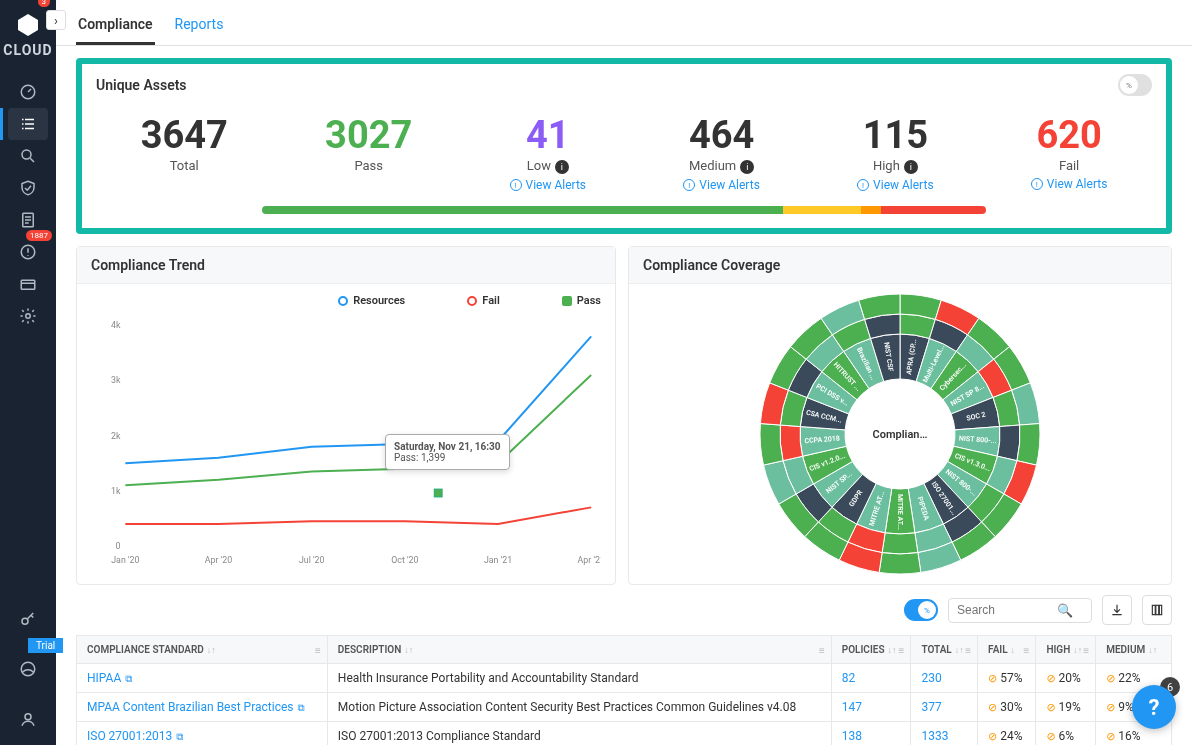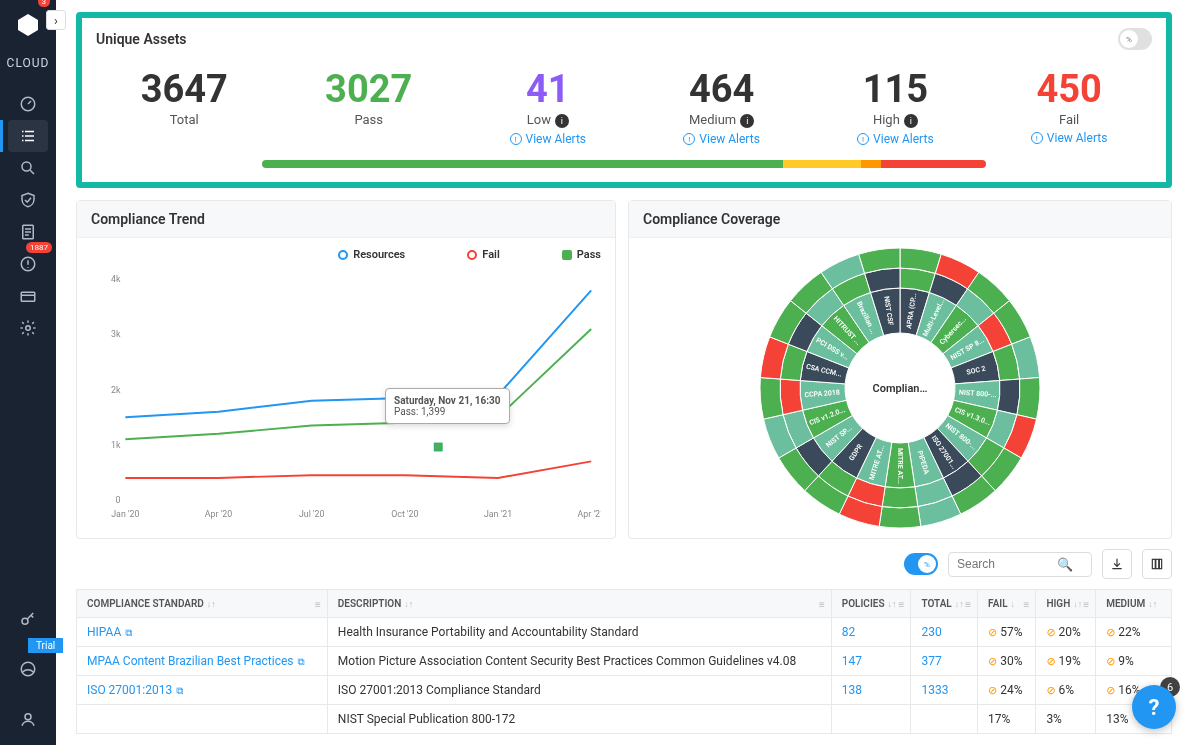--- a/index.html
+++ b/index.html
@@ -2,21 +2,21 @@
 <html><head>
 <meta charset="utf-8">
 <style>
 * { box-sizing: border-box; margin: 0; padding: 0; }
 body { font-family: -apple-system, BlinkMacSystemFont, "Segoe UI", Roboto, sans-serif; font-size: 13px; color: #333; background: #fff; width: 1192px; height: 745px; overflow: hidden; }
 .app { display: flex; height: 745px; }
 .sidebar { width: 56px; background: #1a2332; color: #fff; display: flex; flex-direction: column; align-items: center; padding-top: 8px; flex-shrink: 0; position: relative; }
 .sidebar .expand { position: absolute; top: 10px; right: -10px; width: 20px; height: 20px; background: #fff; border: 1px solid #ddd; border-radius: 3px; display: flex; align-items: center; justify-content: center; color: #333; cursor: pointer; z-index: 5; }
 .sidebar .logo { margin-top: 4px; display: flex; flex-direction: column; align-items: center; }
 .sidebar .logo svg { width: 24px; height: 26px; }
-.sidebar .logo-text { font-size: 12px; letter-spacing: 1px; color: #cfd6e0; margin-top: 18px; font-weight: 400; }
+.sidebar .logo-text { font-size: 14px; letter-spacing: 1px; color: #cfd6e0; margin-top: 4px; font-weight: 700; }
 .sidebar .nav { margin-top: 18px; display: flex; flex-direction: column; align-items: center; }
 .sidebar .nav-item { width: 40px; height: 32px; display: flex; align-items: center; justify-content: center; color: #b0bac5; cursor: pointer; position: relative; border-radius: 4px; }
 .sidebar .nav-item.active { background: #2a3442; }
 .sidebar .nav-item.active::before { content: ""; position: absolute; left: -8px; top: 0; bottom: 0; width: 3px; background: #2196f3; }
 .sidebar .nav-item svg { width: 18px; height: 18px; }
 .sidebar .badge { position: absolute; top: -6px; right: -4px; background: #f44336; color: #fff; font-size: 8px; padding: 1px 4px; border-radius: 7px; }
 .sidebar .trial-tag { position: absolute; top: 638px; left: 28px; background: #2196f3; color: #fff; font-size: 10px; padding: 2px 8px; border-radius: 0; }
 .sidebar .bottom-nav { position: absolute; bottom: 10px; display: flex; flex-direction: column; gap: 18px; align-items: center; }
 .main { flex: 1; overflow-y: auto; background: #fff; }
 .tabs { display: flex; gap: 18px; padding: 10px 20px 0 20px; border-bottom: 1px solid #e0e0e0; }
@@ -148,20 +148,24 @@
       <div class="nav-item">
           <svg viewBox="0 0 24 24" stroke="#b0bac5" fill="none" stroke-width="2">
             <circle cx="12" cy="9" r="4"></circle>
             <path d="M4 21c1-4 5-6 8-6s7 2 8 6"></path>
           </svg>
         </div>
     </div>
   </div>
 
   <div class="main">
+    <div class="tabs">
+      <div class="tab active">Compliance</div>
+      <div class="tab">Reports</div>
+    </div>
 
     <div class="panel">
       <div class="panel-header">
         <div class="panel-title">Unique Assets</div>
         <div class="pill">
             <span class="knob">%</span>
           </div>
       </div>
       <div class="stats-row">
         <div class="stat">
@@ -190,21 +194,21 @@
         </div>
         <div class="stat">
           <div class="stat-value" style="color:#333">115</div>
           <div class="stat-label"><span>High</span><span class="info">i</span></div>
           <div class="view-alerts">
               <span class="ico">!</span>
               <span>View Alerts</span>
             </div>
         </div>
         <div class="stat">
-          <div class="stat-value" style="color:#f44336">450</div>
+          <div class="stat-value" style="color:#f44336">620</div>
           <div class="stat-label">Fail</div>
           <div class="view-alerts">
               <span class="ico">!</span>
               <span>View Alerts</span>
             </div>
         </div>
       </div>
       <div class="bar-chart" id="sev-bar">
           <div class="bar-seg" style="width: 70.9398%; background: rgb(76, 175, 80);"></div>
           <div class="bar-seg" style="width: 0.960862%; background: rgb(76, 175, 80);"></div>

